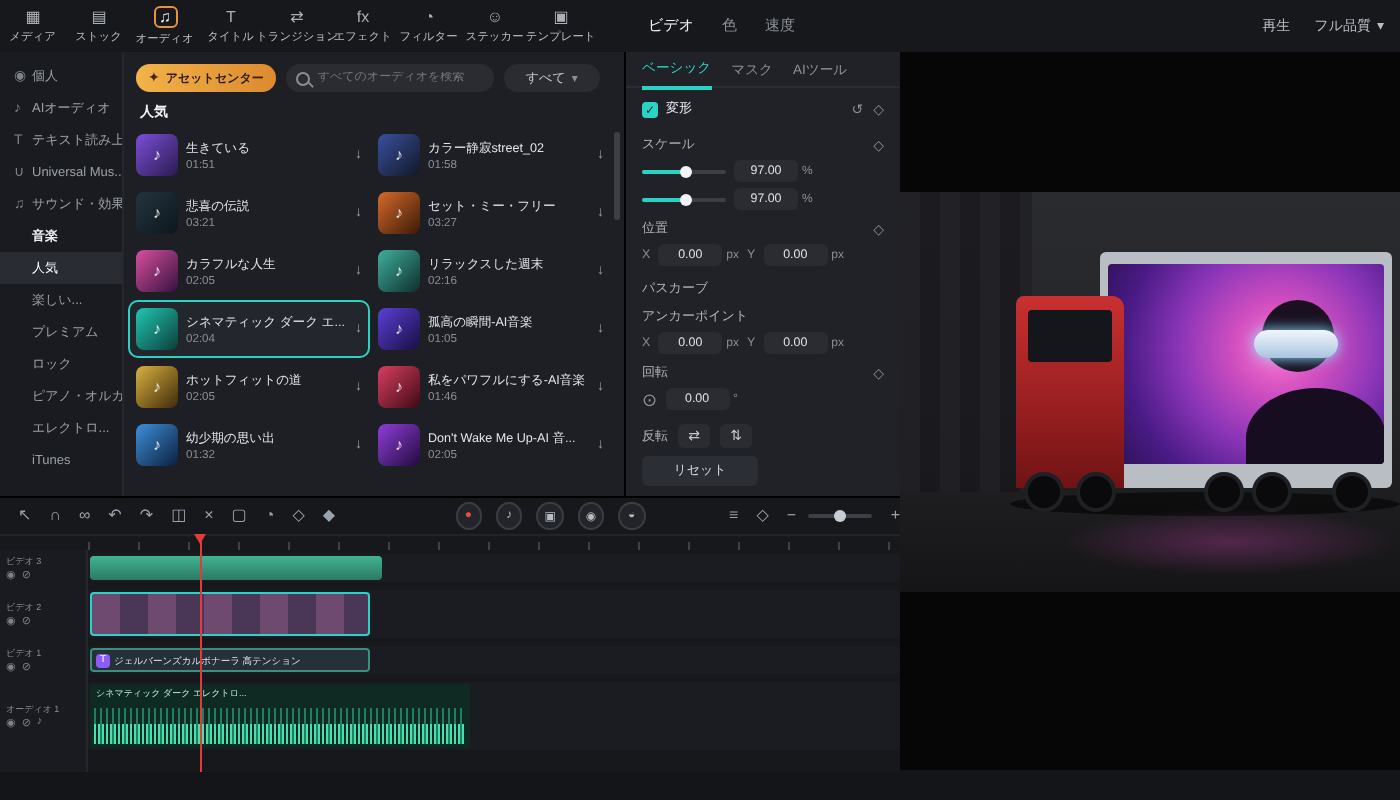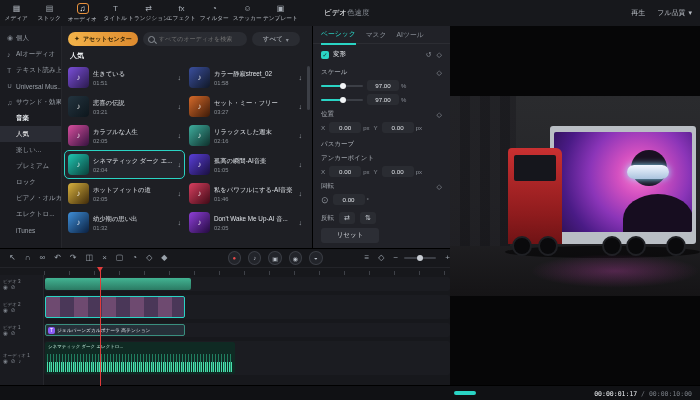--- a/index.html
+++ b/index.html
@@ -6,21 +6,21 @@
   .app{position:relative;width:700px;height:400px;background:#141519;overflow:hidden;
        font-family:"Liberation Sans",sans-serif;color:#c7cbd1;-webkit-font-smoothing:antialiased;}
   .row{display:flex;align-items:center;}
 
   
   .topbar{position:absolute;left:0;top:0;width:700px;height:26px;background:#17181c;border-bottom:1px solid #000;display:flex;align-items:center;}
   .ttab{width:33px;height:26px;display:flex;flex-direction:column;align-items:center;justify-content:center;cursor:pointer;}
   .ttab .tico{font-size:8px;line-height:9px;color:#aab0b8;}
   .ttab .tlabel{font-size:6px;color:#b9bec5;margin-top:1px;white-space:nowrap;transform:scale(.95);}
   .ttab.audio .tico{color:#e9eef2;border:1px solid #e8923d;border-radius:3px;padding:0 2px;}
-  .rtabs{position:absolute;left:318px;top:0;height:26px;display:flex;align-items:center;padding-left:6px;}
+  .rtabs{position:absolute;left:318px;top:0;height:26px;display:flex;align-items:center;gap:14px;padding-left:6px;}
   .rtabs .rt{font-size:7.5px;color:#8a8f97;cursor:pointer;}
   .rtabs .rt.active{color:#f0f2f5;}
   .playgrp{position:absolute;right:8px;top:0;height:26px;display:flex;align-items:center;gap:12px;}
   .playgrp span{font-size:7px;color:#b9bec5;}
   .chev{font-size:6px;color:#8a8f97;margin-left:3px;}
 
   
   .sidebar{position:absolute;left:0;top:26px;width:62px;height:222px;background:#1a1b20;border-right:1px solid #26272c;padding-top:4px;box-sizing:border-box;}
   .sitem{height:16px;display:flex;align-items:center;padding-left:7px;font-size:6.5px;color:#9aa0a8;cursor:pointer;white-space:nowrap;overflow:hidden;}
   .sitem .sic{width:9px;font-size:7px;color:#7d838b;flex:0 0 9px;}
@@ -547,20 +547,14 @@
     <div class="clip clip4" style="left:45px;top:93px;width:190px;height:32px;">
       <span class="alabel">シネマティック ダーク エレクトロ...</span>
       <div class="wave1"></div>
       <div class="wave2"></div>
     </div>
 
     <div class="playhead"></div>
     <div class="phhandle"></div>
   </div>
 
-  <div class="bottombar">
-    <div class="tealscroll"></div>
-    <div class="timecode">
-      <span class="tc-cur">00:00:01:17</span><span class="tc-sep"> / </span><span class="tc-tot">00:00:10:00</span>
-    </div>
-  </div>
 
 </div>
 
 </body></html>

